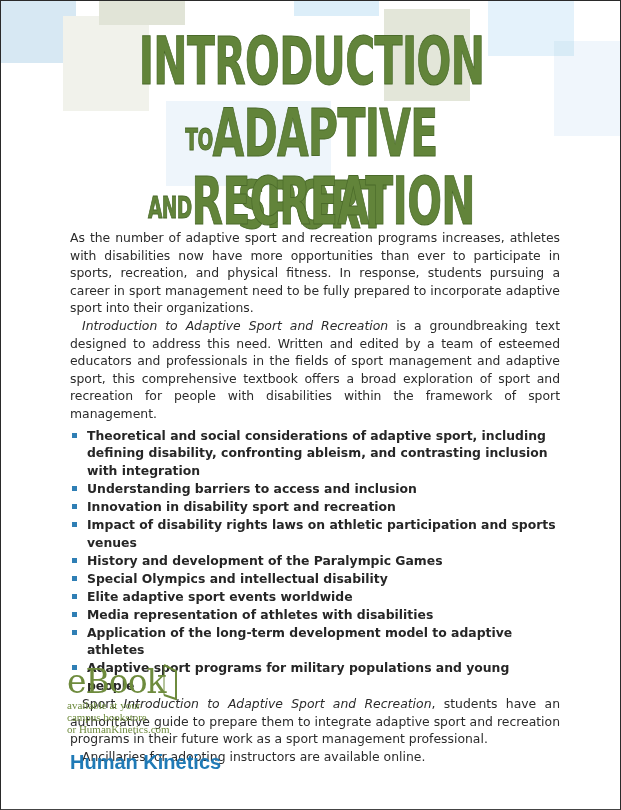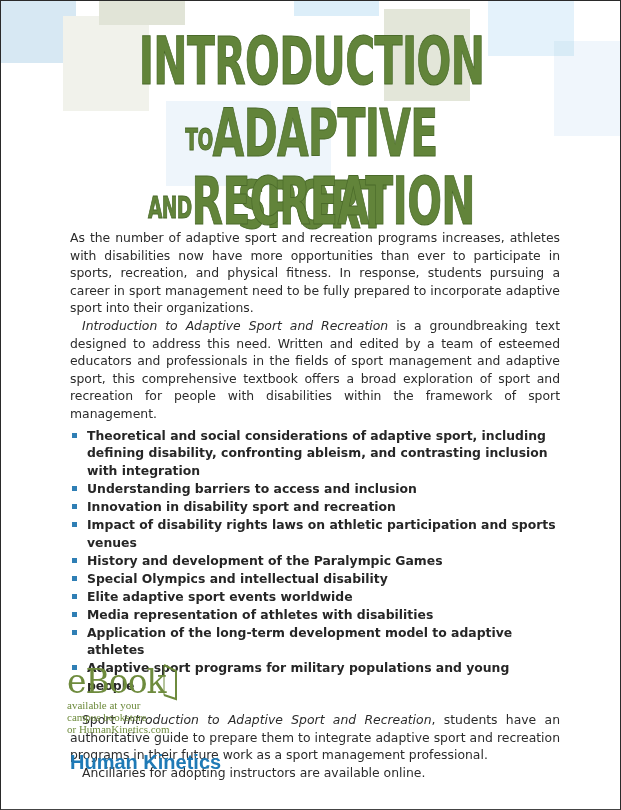--- a/index.html
+++ b/index.html
@@ -33,21 +33,21 @@
     .t3 { top: 168px; font-size: 66px; line-height: 66px; transform: scaleX(0.62); }
     .small { font-size: 30px; vertical-align: 6px; letter-spacing: -1px; }
 
     .body {
       position: absolute; left: 69px; top: 228px; width: 490px;
       font-size: 12.4px; line-height: 17.6px; color: #2b2b2b;
     }
     .body p { margin: 0; text-align: justify; }
     .body p.indent { text-indent: 12px; }
     .body em { font-style: italic; }
-    ul.topics { list-style: none; margin: 4px 0 16px 0; padding: 0; }
+    ul.topics { list-style: none; margin: 4px 0 0 0; padding: 0; }
     ul.topics li {
       position: relative; padding-left: 17px;
       font-weight: bold; font-size: 12.4px; line-height: 17.9px; color: #262626;
       margin-bottom: 0px;
     }
     ul.topics li .bullet {
       position: absolute; left: 2px; top: 6px;
       width: 5px; height: 5px; background: #2f7fb5;
     }
     .ebook {

